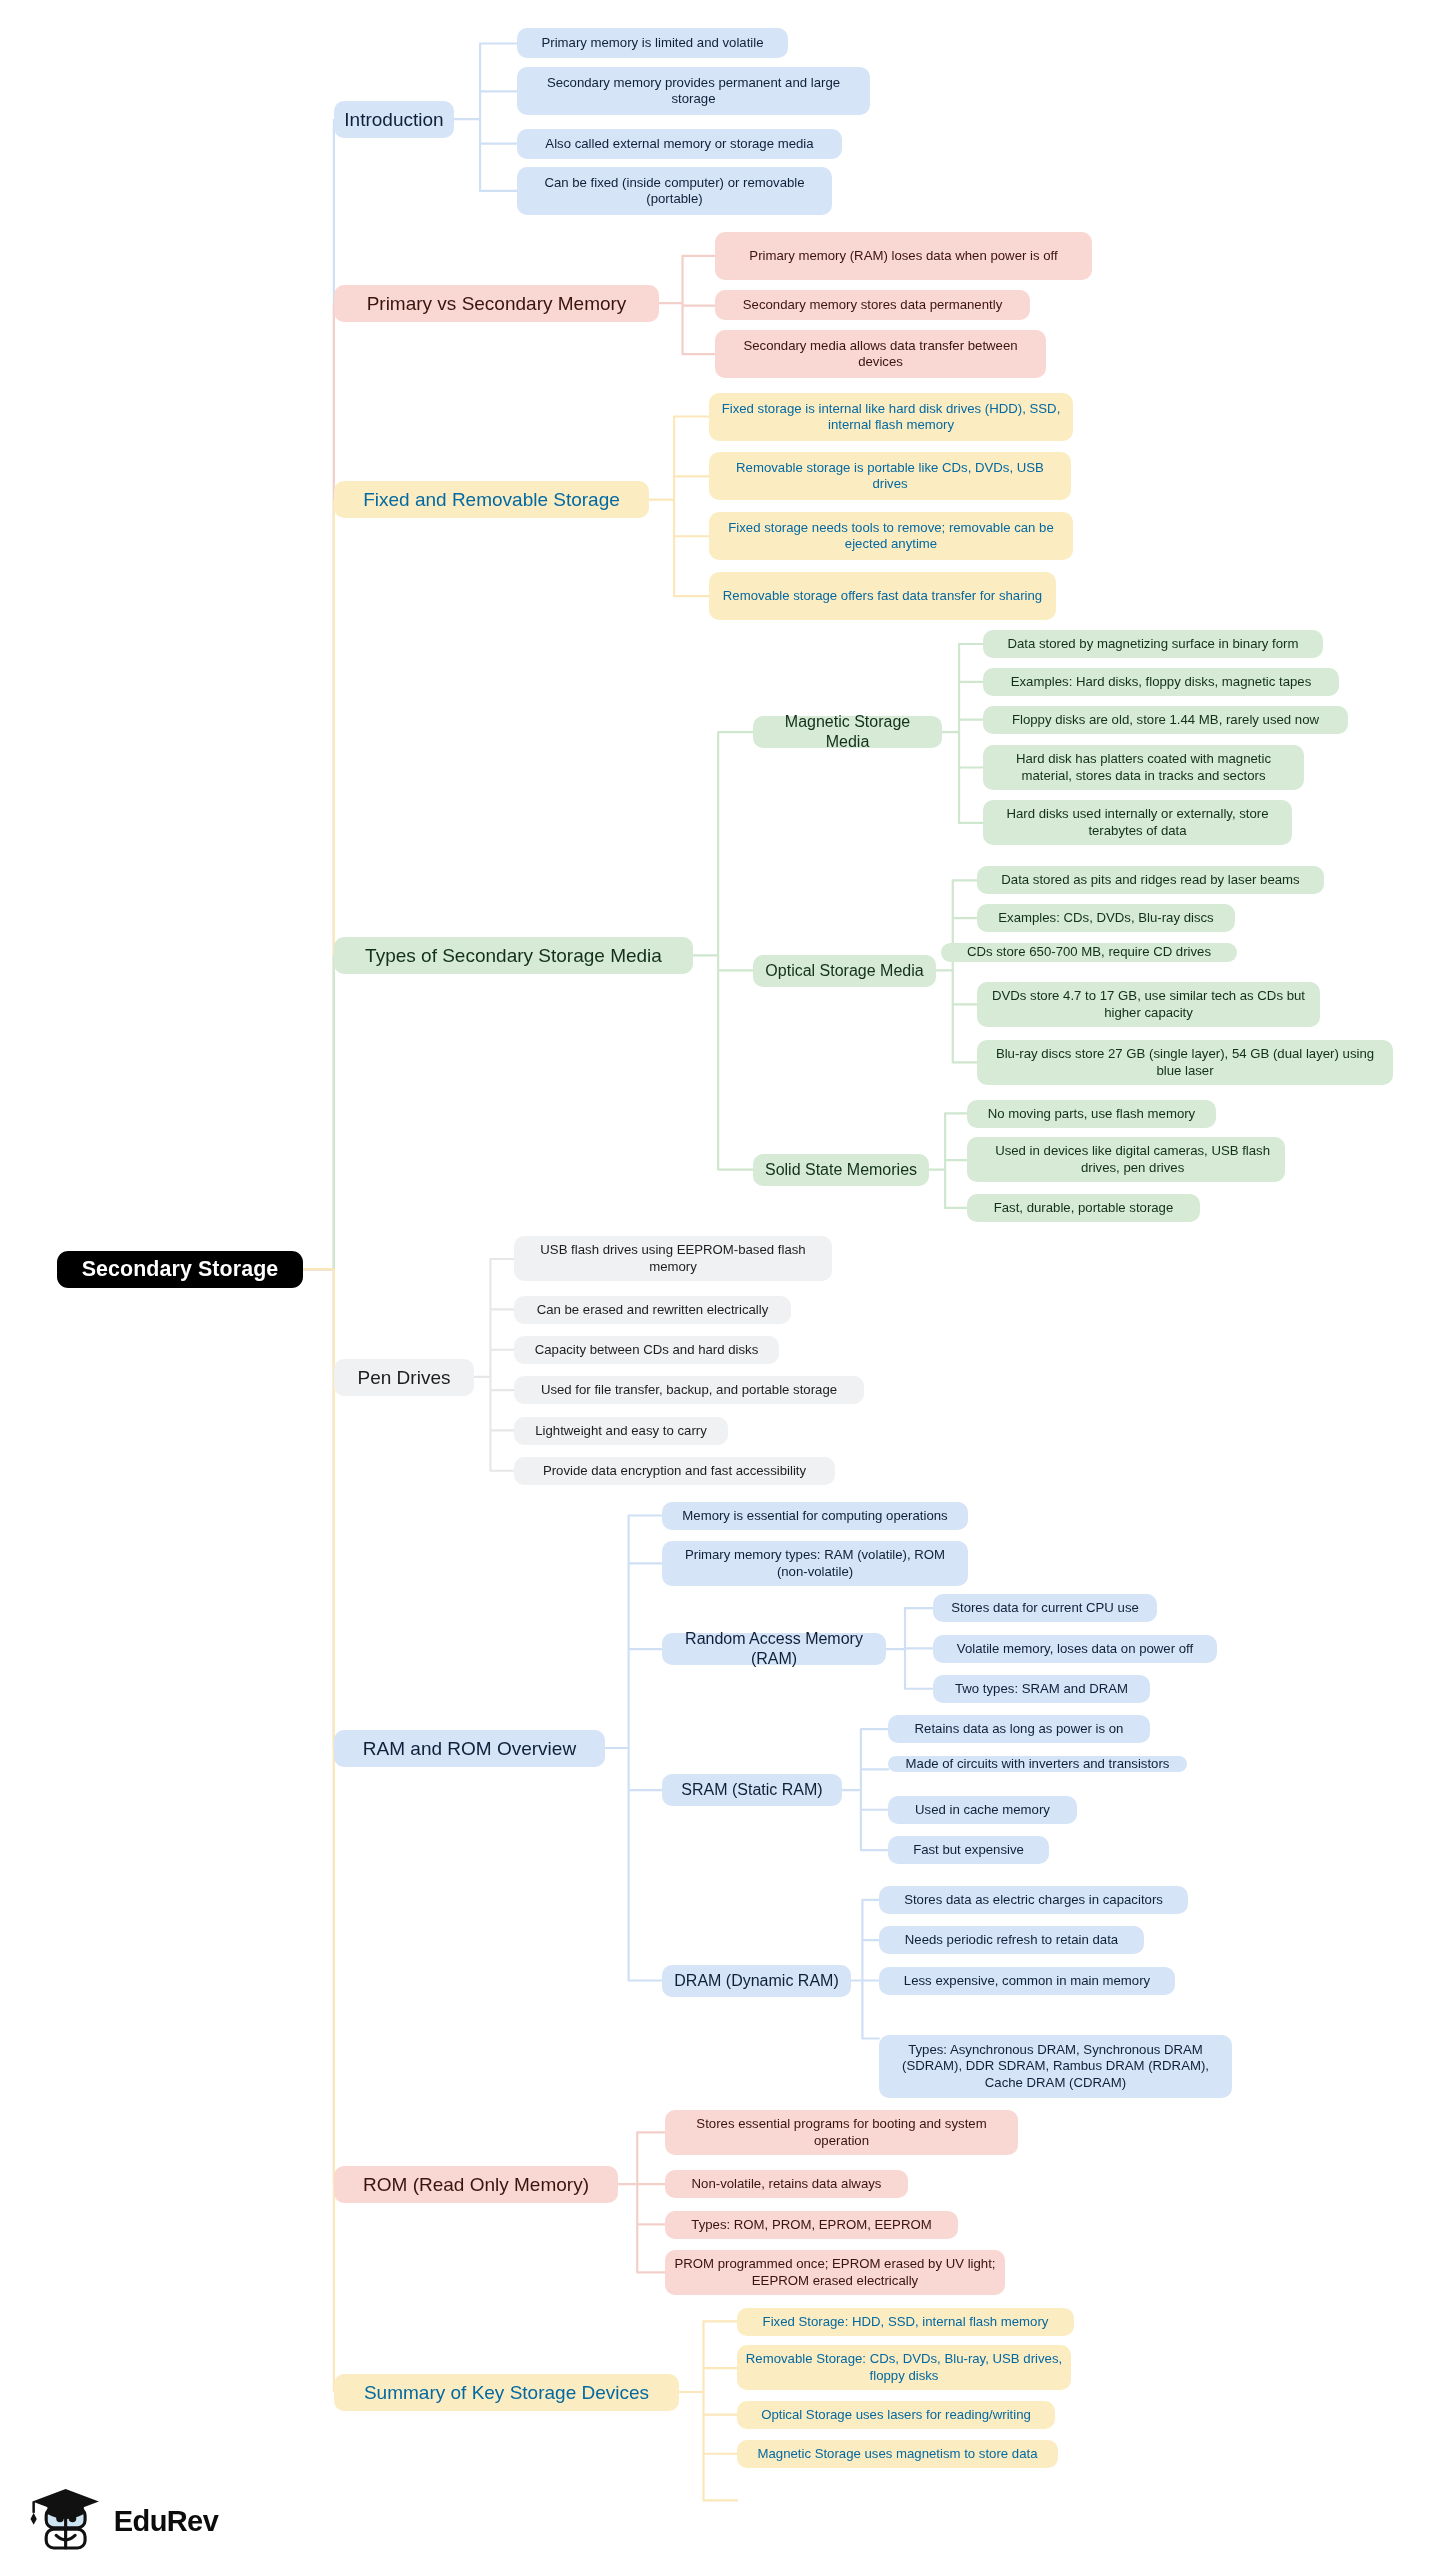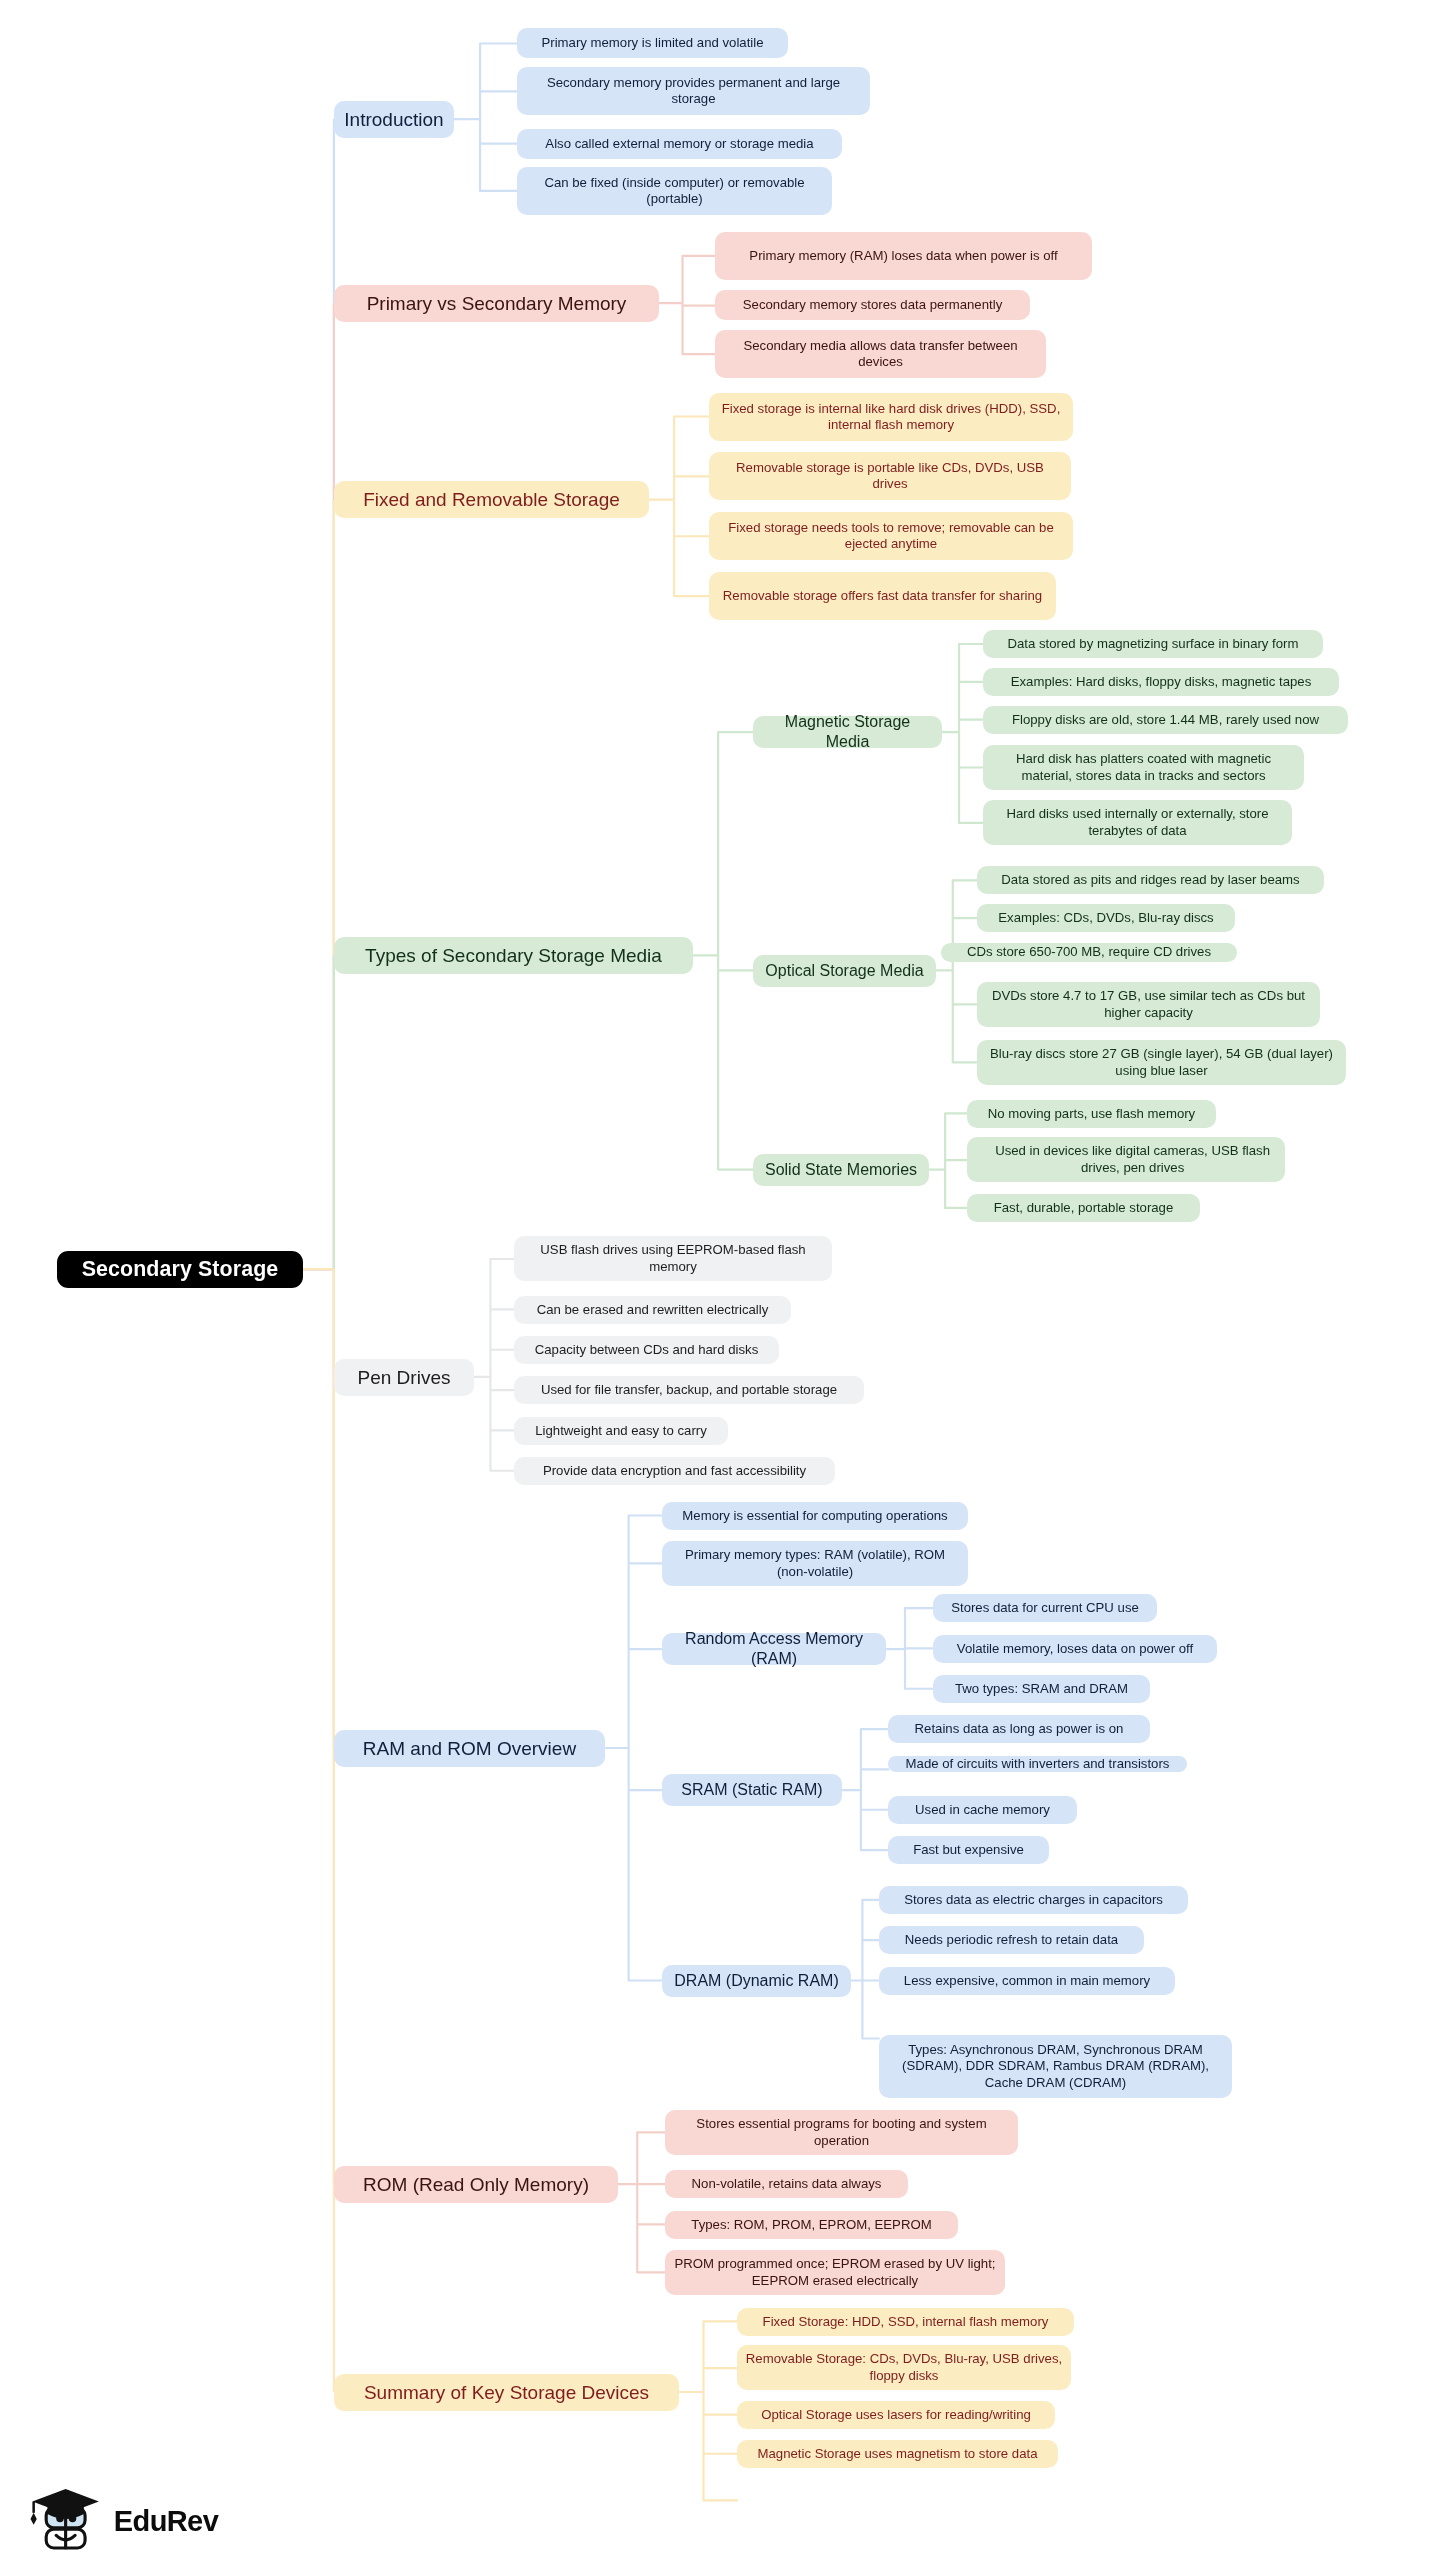--- a/index.html
+++ b/index.html
@@ -40,21 +40,21 @@
     border-radius: 11.3px;
     letter-spacing: 0.1px;
   }
   .branch { font-size: 19px; }
   .sub    { font-size: 16px; }
   .leaf   { font-size: 13.2px; }
 
   
   .c-blue   { background: #d6e4f7; color: #10203a; }
   .c-red    { background: #f9d7d2; color: #3b1410; }
-  .c-yellow { background: #fcecc2; color: #7f1d1d; }
+  .c-yellow { background: #fcecc2; color: #0369a1; }
   .c-green  { background: #d6ead6; color: #12301a; }
   .c-grey   { background: #f0f1f2; color: #1d1d1f; }
 
   
   #logo {
     position: absolute;
     left: 26.5px; bottom: 16.4px;
     display: flex; align-items: center; gap: 11.3px;
   }
   #logo .wordmark {
@@ -124,21 +124,21 @@
   <div class="node leaf c-green" style="left:983px; top:668px; width:356px; height:28px;">Examples: Hard disks, floppy disks, magnetic tapes</div>
   <div class="node leaf c-green" style="left:983px; top:706px; width:365px; height:28px;">Floppy disks are old, store 1.44 MB, rarely used now</div>
   <div class="node leaf c-green" style="left:983px; top:745px; width:321px; height:45px;">Hard disk has platters coated with magnetic material, stores data in tracks and sectors</div>
   <div class="node leaf c-green" style="left:983px; top:800px; width:309px; height:45px;">Hard disks used internally or externally, store terabytes of data</div>
 
   <div class="node sub c-green" style="left:753px; top:955px; width:183px; height:31.5px;">Optical Storage Media</div>
   <div class="node leaf c-green" style="left:977px; top:866px; width:347px; height:28px;">Data stored as pits and ridges read by laser beams</div>
   <div class="node leaf c-green" style="left:977px; top:904px; width:258px; height:28px;">Examples: CDs, DVDs, Blu-ray discs</div>
   <div class="node leaf c-green" style="left:941px; top:943px; width:296px; height:19px;">CDs store 650-700 MB, require CD drives</div>
   <div class="node leaf c-green" style="left:977px; top:982px; width:343px; height:45px;">DVDs store 4.7 to 17 GB, use similar tech as CDs but higher capacity</div>
-  <div class="node leaf c-green" style="left:977px; top:1040px; width:369px; height:45px;">Blu-ray discs store 27 GB (single layer), 54 GB (dual layer) using blue laser</div>
+  <div class="node leaf c-green" style="left:977px; top:1040px; width:416px; height:45px;">Blu-ray discs store 27 GB (single layer), 54 GB (dual layer) using blue laser</div>
 
   <div class="node sub c-green" style="left:753px; top:1154px; width:176px; height:31.5px;">Solid State Memories</div>
   <div class="node leaf c-green" style="left:967px; top:1100px; width:249px; height:28px;">No moving parts, use flash memory</div>
   <div class="node leaf c-green" style="left:967px; top:1137px; width:318px; height:45px;padding-left:22px;">Used in devices like digital cameras, USB flash drives, pen drives</div>
   <div class="node leaf c-green" style="left:967px; top:1194px; width:233px; height:28px;">Fast, durable, portable storage</div>
 
   <div class="node branch c-grey" style="left:334px; top:1359px; width:140px; height:37px;">Pen Drives</div>
 
   <div class="node leaf c-grey" style="left:514px; top:1236px; width:318px; height:45px;">USB flash drives using EEPROM-based flash memory</div>
   <div class="node leaf c-grey" style="left:514px; top:1296px; width:277px; height:28px;">Can be erased and rewritten electrically</div>

